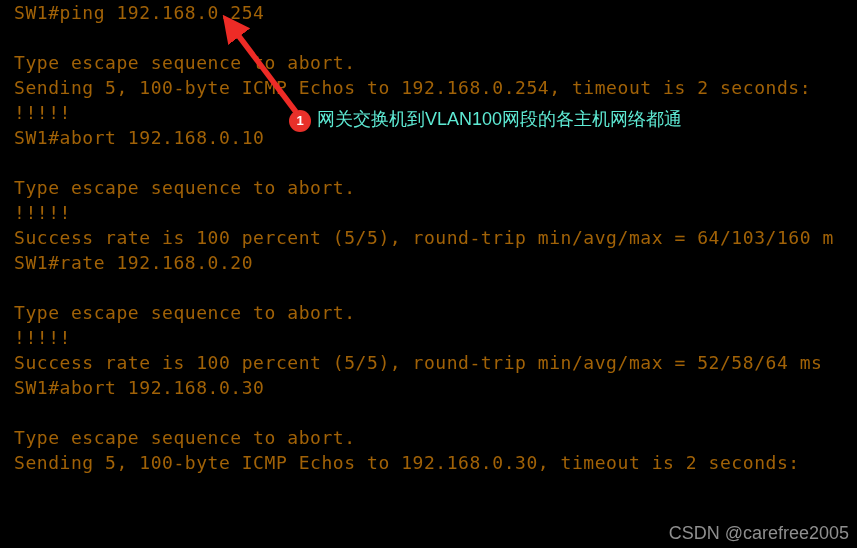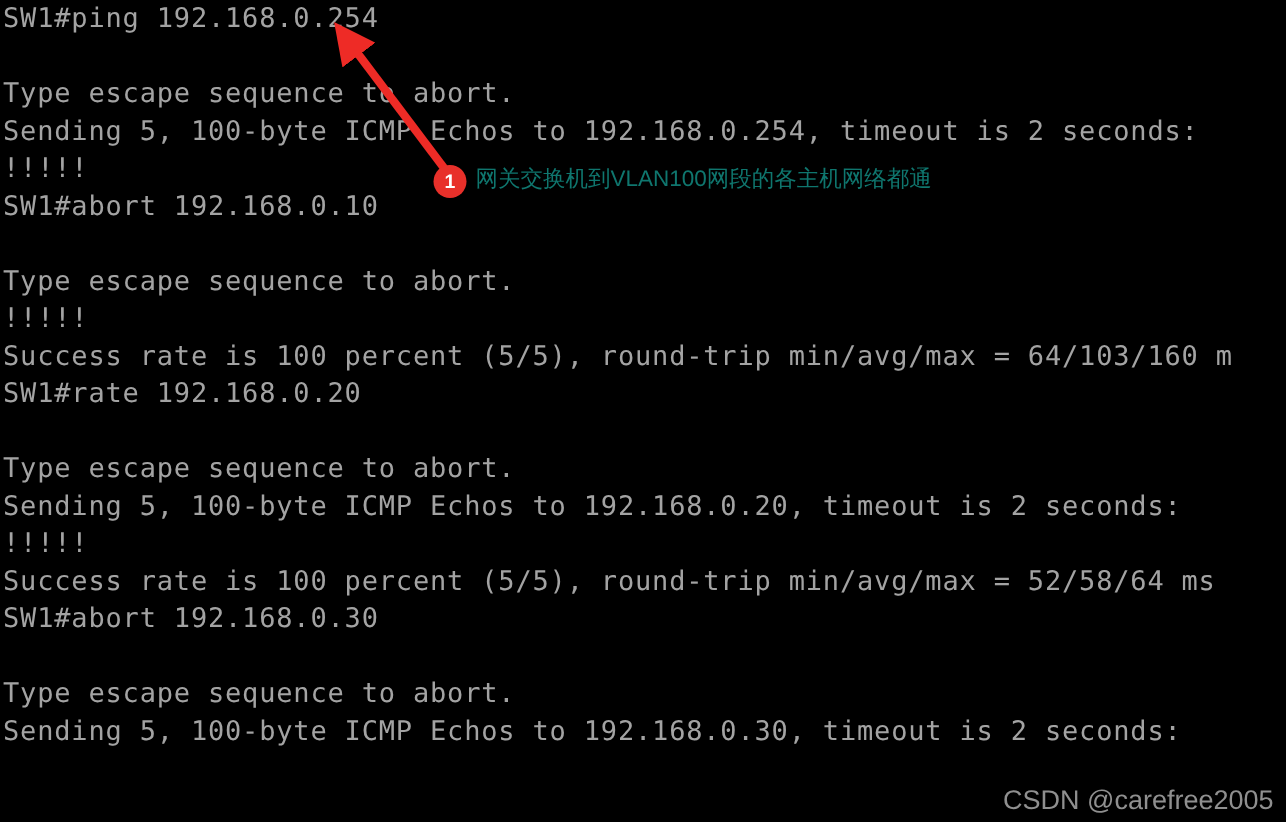--- a/index.html
+++ b/index.html
@@ -19,28 +19,28 @@
     position: absolute;
     left: 0;
     top: 0;
     width: 857px;
     height: 548px;
     padding: 0;
     box-sizing: border-box;
     overflow: hidden;
   }
   .tline {
-    color: #a3a3a3;
+    color: #a16207;
     font-family: "DejaVu Sans Mono", "Liberation Mono", monospace;
     font-size: 18px;
     line-height: 25px;
     height: 25px;
     white-space: pre;
     letter-spacing: 0.55px;
-    padding-left: 2px;
+    padding-left: 14px;
     overflow: hidden;
   }
   .tline.blank {
     height: 25px;
   }
   
   .annot-arrow {
     position: absolute;
     left: 0;
     top: 0;
@@ -60,23 +60,23 @@
     font-family: "Liberation Sans", sans-serif;
     font-size: 13px;
     font-weight: bold;
     line-height: 22px;
     text-align: center;
   }
   .annot-text {
     position: absolute;
     left: 317px;
     top: 110px;
-    color: #0f766e;
+    color: #5eead4;
     font-family: "Liberation Sans", sans-serif;
-    font-size: 15px;
+    font-size: 18px;
     line-height: 19px;
     white-space: nowrap;
   }
   .watermark {
     position: absolute;
     right: 8px;
     bottom: 6px;
     color: #8f8f8f;
     font-family: "Liberation Sans", sans-serif;
     font-size: 18px;
@@ -96,21 +96,20 @@
     <div class="tline">Sending 5, 100-byte ICMP Echos to 192.168.0.254, timeout is 2 seconds:</div>
     <div class="tline">!!!!!</div>
     <div class="tline">SW1#abort 192.168.0.10</div>
     <div class="tline blank"></div>
     <div class="tline">Type escape sequence to abort.</div>
     <div class="tline">!!!!!</div>
     <div class="tline">Success rate is 100 percent (5/5), round-trip min/avg/max = 64/103/160 m</div>
     <div class="tline">SW1#rate 192.168.0.20</div>
     <div class="tline blank"></div>
     <div class="tline">Type escape sequence to abort.</div>
-    <div class="tline">Sending 5, 100-byte ICMP Echos to 192.168.0.20, timeout is 2 seconds:</div>
     <div class="tline">!!!!!</div>
     <div class="tline">Success rate is 100 percent (5/5), round-trip min/avg/max = 52/58/64 ms</div>
     <div class="tline">SW1#abort 192.168.0.30</div>
     <div class="tline blank"></div>
     <div class="tline">Type escape sequence to abort.</div>
     <div class="tline">Sending 5, 100-byte ICMP Echos to 192.168.0.30, timeout is 2 seconds:</div>
 
   </div>
 
   <svg class="annot-arrow" viewBox="0 0 857 548">

